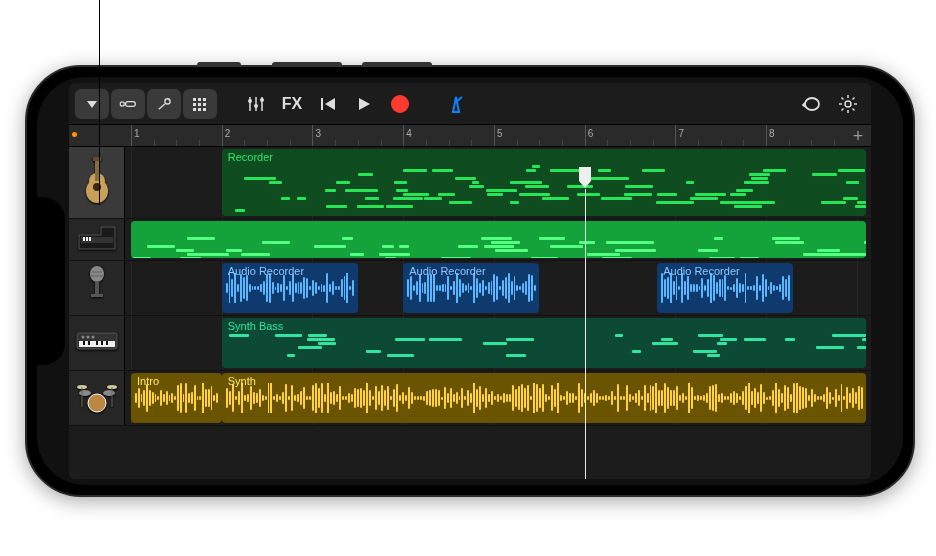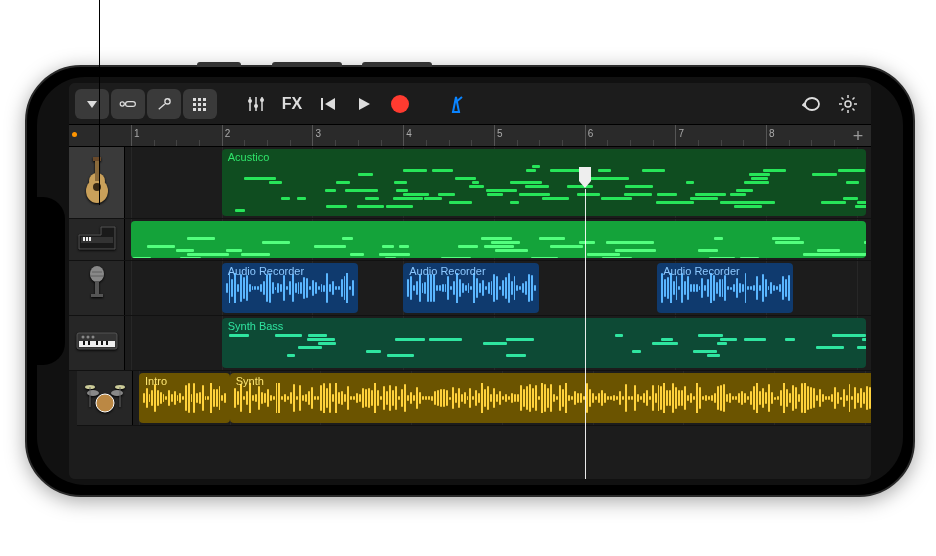--- a/index.html
+++ b/index.html
@@ -428,21 +428,21 @@
             <div class="track-header selected">
               <span><svg width="36" height="48" viewBox="0 0 36 48">
                   <ellipse cx="18" cy="34" rx="11" ry="12" fill="#c9a05a"></ellipse>
                   <ellipse cx="18" cy="24" rx="8" ry="8" fill="#c9a05a"></ellipse>
                   <circle cx="18" cy="30" r="4" fill="#3a2a15"></circle>
                   <rect x="16" y="2" width="4" height="22" fill="#8a6a3a"></rect>
                   <rect x="14" y="0" width="8" height="4" fill="#6a4a2a"></rect>
                 </svg></span>
             </div>
             <div class="region green" style="left: 152.732px; width: 644.195px;">
-              <div class="region-label">Acustico</div>
+              <div class="region-label">Recorder</div>
               <div class="midi-notes">
                 <div class="note" style="left: 264.554px; width: 30.8912px; top: 40px;"></div>
                 <div class="note" style="left: 524.328px; width: 21.4199px; top: 32px;"></div>
                 <div class="note" style="left: 13.1556px; width: 10.3283px; top: 60px;"></div>
                 <div class="note" style="left: 287.842px; width: 9.28299px; top: 52px;"></div>
                 <div class="note" style="left: 328.41px; width: 29.9506px; top: 20px;"></div>
                 <div class="note" style="left: 403.276px; width: 27.9979px; top: 36px;"></div>
                 <div class="note" style="left: 136.66px; width: 15.0915px; top: 24px;"></div>
                 <div class="note" style="left: 441.169px; width: 30.898px; top: 52px;"></div>
                 <div class="note" style="left: 296.83px; width: 31.0842px; top: 44px;"></div>
@@ -808,21 +808,21 @@
                 <div class="note" style="left: 65.5793px; width: 7.59456px; top: 36px;"></div>
                 <div class="note" style="left: 495.349px; width: 10.1789px; top: 24px;"></div>
                 <div class="note" style="left: 476.27px; width: 25.1428px; top: 16px;"></div>
                 <div class="note" style="left: 276.757px; width: 8.15305px; top: 24px;"></div>
                 <div class="note" style="left: 165.224px; width: 26.8763px; top: 36px;"></div>
                 <div class="note" style="left: 410.086px; width: 8.97908px; top: 32px;"></div>
                 <div class="note" style="left: 635.563px; width: 22.1282px; top: 28px;"></div>
               </div>
             </div>
           </div>
-          <div class="track-row" style="top: 224px; height: 55px; position: absolute; left: 8px; right: 0px;">
+          <div class="track-row" style="top: 224px; height: 55px; position: absolute; left: 0px; right: 0px;">
             <div class="grid-line" style="left: 62px;"></div>
             <div class="grid-line" style="left: 152.732px;"></div>
             <div class="grid-line" style="left: 243.463px;"></div>
             <div class="grid-line" style="left: 334.195px;"></div>
             <div class="grid-line" style="left: 424.927px;"></div>
             <div class="grid-line" style="left: 515.659px;"></div>
             <div class="grid-line" style="left: 606.39px;"></div>
             <div class="grid-line" style="left: 697.122px;"></div>
             <div class="grid-line" style="left: 787.854px;"></div>
             <div class="track-header">

